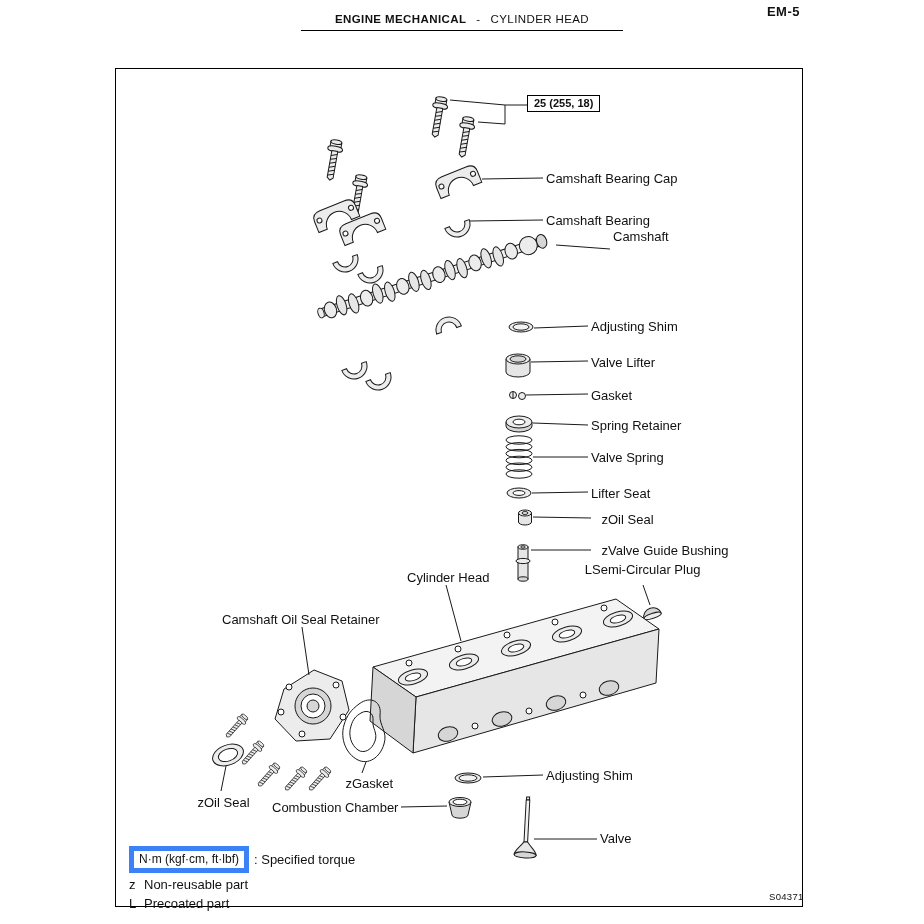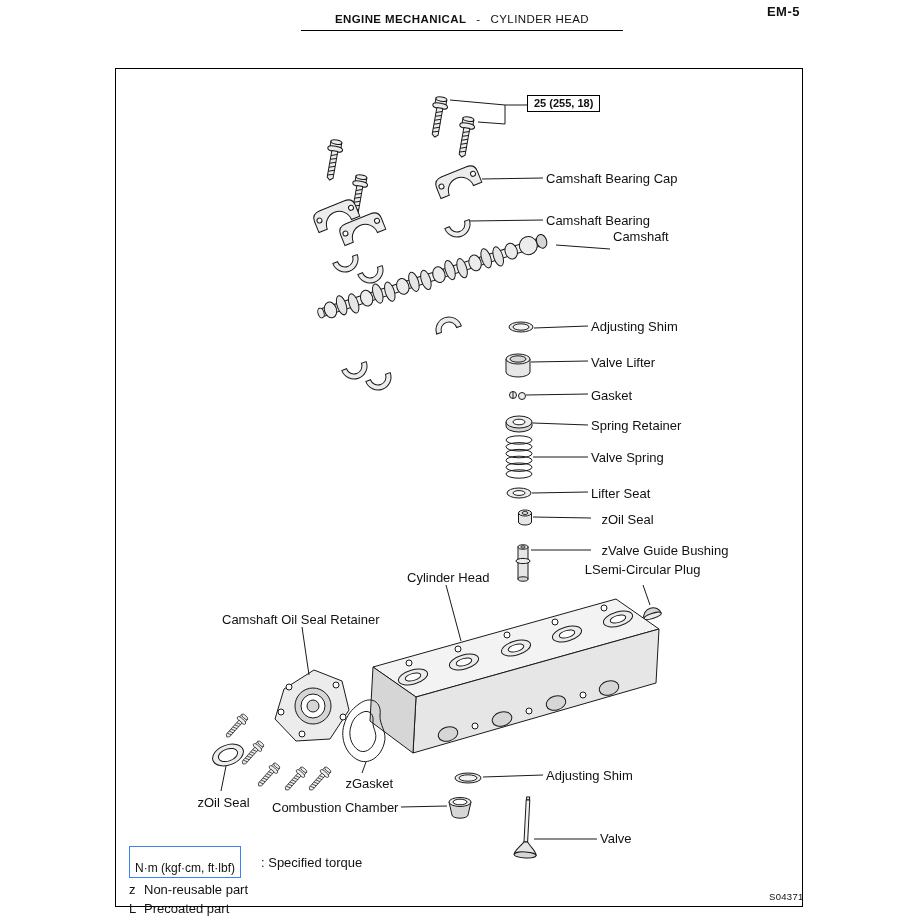--- a/index.html
+++ b/index.html
@@ -34,21 +34,21 @@
   
   .label { position:absolute; font-size:13px; color:#111; white-space:nowrap; line-height:15px;text-align:right; }
   .prefix { display:inline-block; min-width:14px; }
   .torque-box {
     position:absolute; left:411px; top:26px; border:1px solid #000;
     padding:1px 6px 2px 6px; font-size:11px; font-weight:bold; background:#fff;
   }
   
   .legend { position:absolute; left:13px; top:777px; font-size:13px; }
   .legend-row { margin-bottom:4px; display:flex; align-items:center; }
-  .torque-key { border:1px solid #3b82f6; padding:14px 5px 2px 5px; font-size:12px; margin-right:20px; }
+  .torque-key { border:5px solid #3b82f6; padding:1px 5px 2px 5px; font-size:12px; margin-right:5px; }
   .legend-row .prefix { min-width:15px; }
   .figure-code { position:absolute; left:645px; top:822px; font-size:9.5px; letter-spacing:.3px;margin-left:8px; }
 </style>
 </head>
 <body>
 
 <div class="page">
 
   <div class="page-code">EM-5</div>
 

